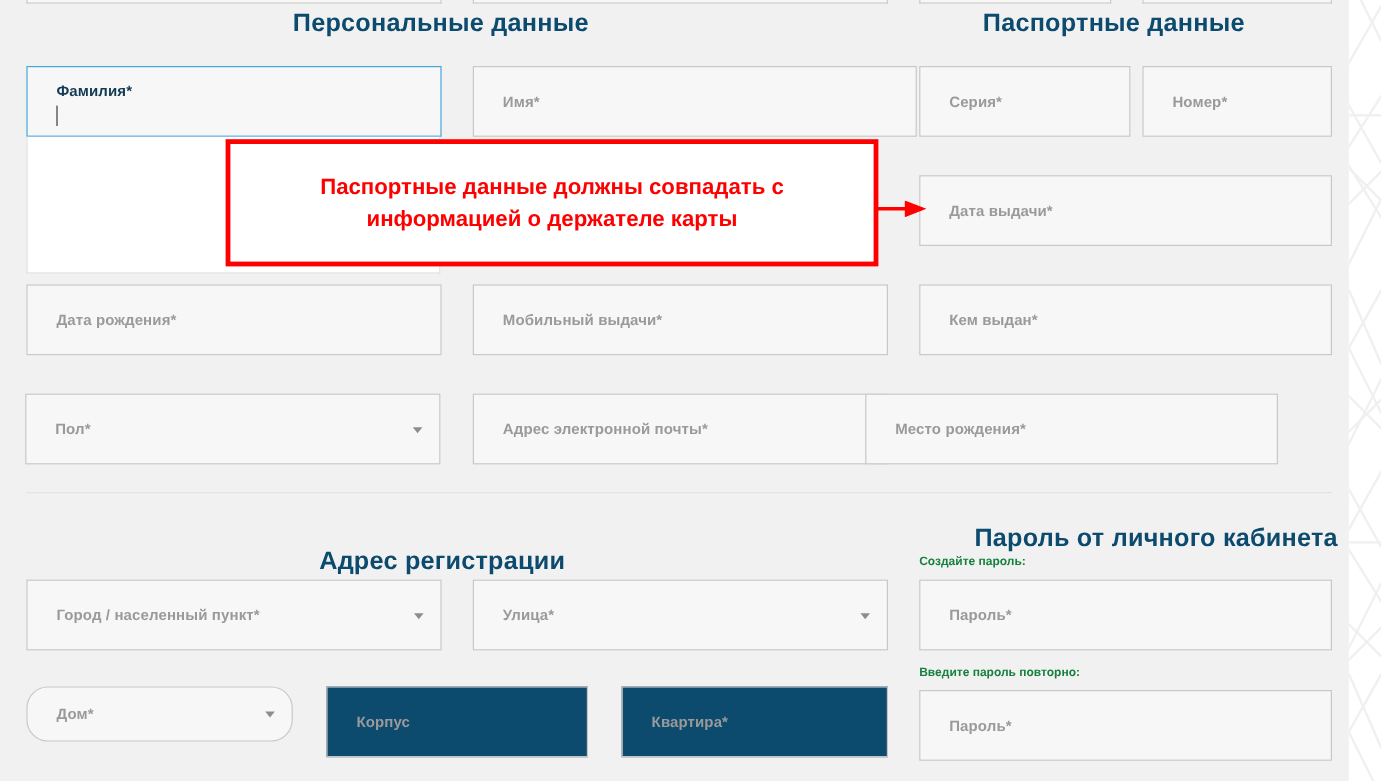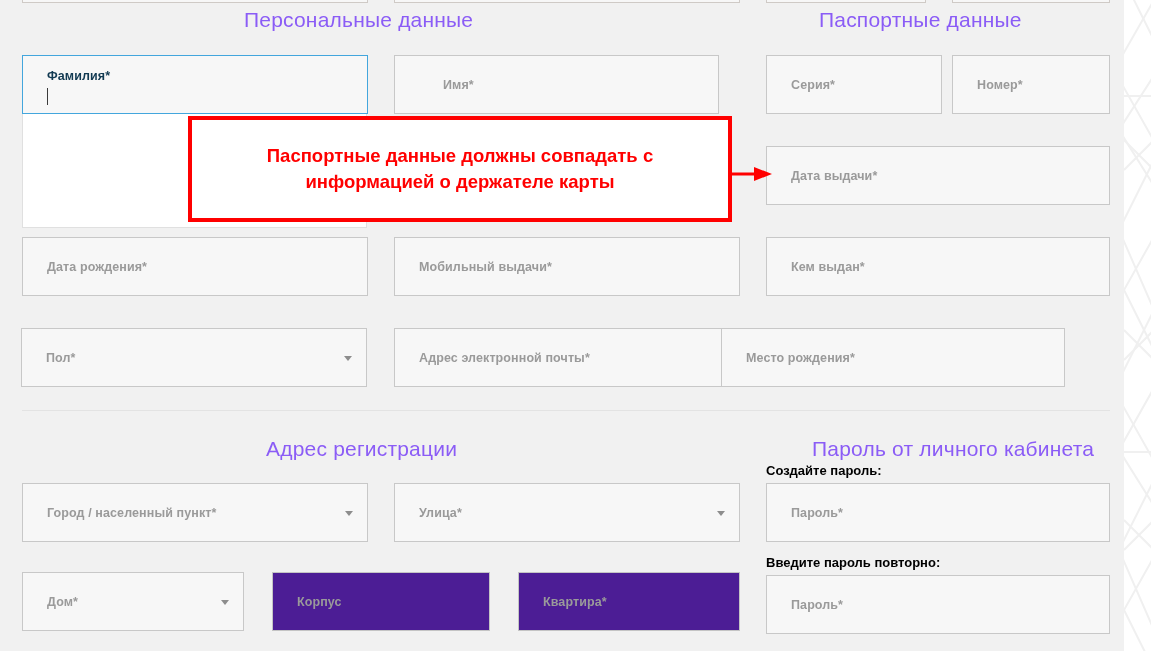--- a/index.html
+++ b/index.html
@@ -43,22 +43,22 @@
     border-bottom: 1px solid #cfcac6;
     border-left: 1px solid #cfcac6;
     border-right: 1px solid #cfcac6;
     background: #f7f7f7;
     box-sizing: border-box;
   }
 
   .section-title {
     position: absolute;
     font-size: 21px;
-    color: #8b5cf6;
-    font-weight: normal;
+    color: #0c4a6e;
+    font-weight: bold;
     letter-spacing: 0.2px;
     white-space: nowrap;
   }
 
   .divider {
     position: absolute;
     left: 22px;
     top: 410px;
     width: 1088px;
     height: 1px;
@@ -68,21 +68,21 @@
   
   .field {
     position: absolute;
     box-sizing: border-box;
     background: #f7f7f7;
     border: 1px solid #c8c8c8;
     display: flex;
     align-items: center;
   }
   .field.shaded {
-    background: #4c1d95;
+    background: #0c4a6e;
     border-color: #c4c4c4;
   }
   .field .ph {
     font-size: 12.5px;
     color: #9a9a9a;
     padding-left: 24px;
     font-weight: bold;
     letter-spacing: 0.1px;
     white-space: nowrap;
   }
@@ -160,23 +160,23 @@
   #callout-arrow {
     position: absolute;
     left: 730px;
     top: 167px;
     width: 42px;
     height: 14px;
   }
 
   .pw-label {
     position: absolute;
-    font-size: 13px;
-    font-weight: bold;
-    color: #000000;
+    font-size: 10px;
+    font-weight: bold;
+    color: #15803d;
     white-space: nowrap;
   }
 </style>
 </head>
 <body>
 
 <div id="top-cut">
   <div class="stub" style="left:22px;  width:346px;"></div>
   <div class="stub" style="left:394px; width:346px;"></div>
   <div class="stub" style="left:766px; width:160px;"></div>
@@ -186,21 +186,21 @@
 <div class="section-title" style="left:244px; top:8px;">Персональные данные</div>
 <div class="section-title" style="left:819px; top:8px;">Паспортные данные</div>
 
 <div class="field focused" style="left:22px; top:55px; width:346px; height:59px;">
   <span class="label">Фамилия*</span>
   <span class="cursor"></span>
 </div>
 
 <div id="autocomplete-panel"></div>
 
-<div class="field" style="left:394px; top:55px; width:325px; height:59px;padding-left:24px;">
+<div class="field" style="left:394px; top:55px; width:370px; height:59px;">
   <span class="ph">Имя*</span>
 </div>
 
 <div class="field" style="left:22px; top:237px; width:346px; height:59px;">
   <span class="ph">Дата рождения*</span>
 </div>
 
 <div class="field" style="left:394px; top:237px; width:346px; height:59px;">
   <span class="ph">Мобильный выдачи*</span>
 </div>
@@ -229,33 +229,33 @@
 <div class="field" style="left:766px; top:237px; width:344px; height:59px;">
   <span class="ph">Кем выдан*</span>
 </div>
 
 <div class="field" style="left:721px; top:328px; width:344px; height:59px;">
   <span class="ph">Место рождения*</span>
 </div>
 
 <div class="divider"></div>
 
-<div class="section-title" style="left:266px; top:437px;">Адрес регистрации</div>
+<div class="section-title" style="left:266px; top:456px;">Адрес регистрации</div>
 
 <div class="field" style="left:22px; top:483px; width:346px; height:59px;">
   <span class="ph">Город / населенный пункт*</span>
   <span class="caret"></span>
 </div>
 
 <div class="field" style="left:394px; top:483px; width:346px; height:59px;">
   <span class="ph">Улица*</span>
   <span class="caret"></span>
 </div>
 
-<div class="field" style="left:22px; top:572px; width:222px; height:59px;">
+<div class="field" style="left:22px; top:572px; width:222px; height:46px;border-radius:18px;">
   <span class="ph">Дом*</span>
   <span class="caret"></span>
 </div>
 
 <div class="field shaded" style="left:272px; top:572px; width:218px; height:59px;">
   <span class="ph">Корпус</span>
 </div>
 
 <div class="field shaded" style="left:518px; top:572px; width:222px; height:59px;">
   <span class="ph">Квартира*</span>

